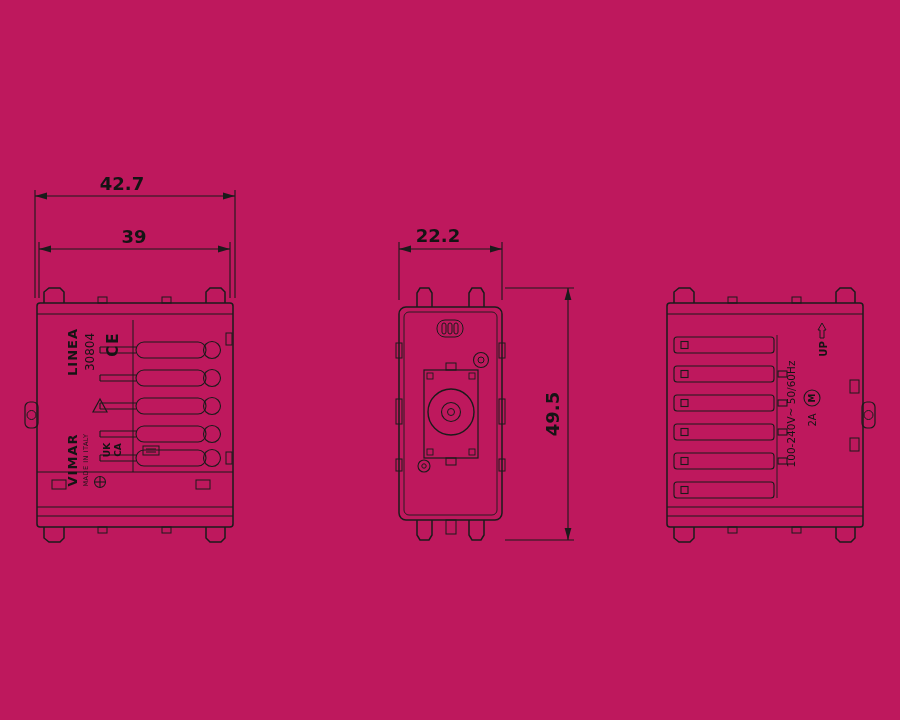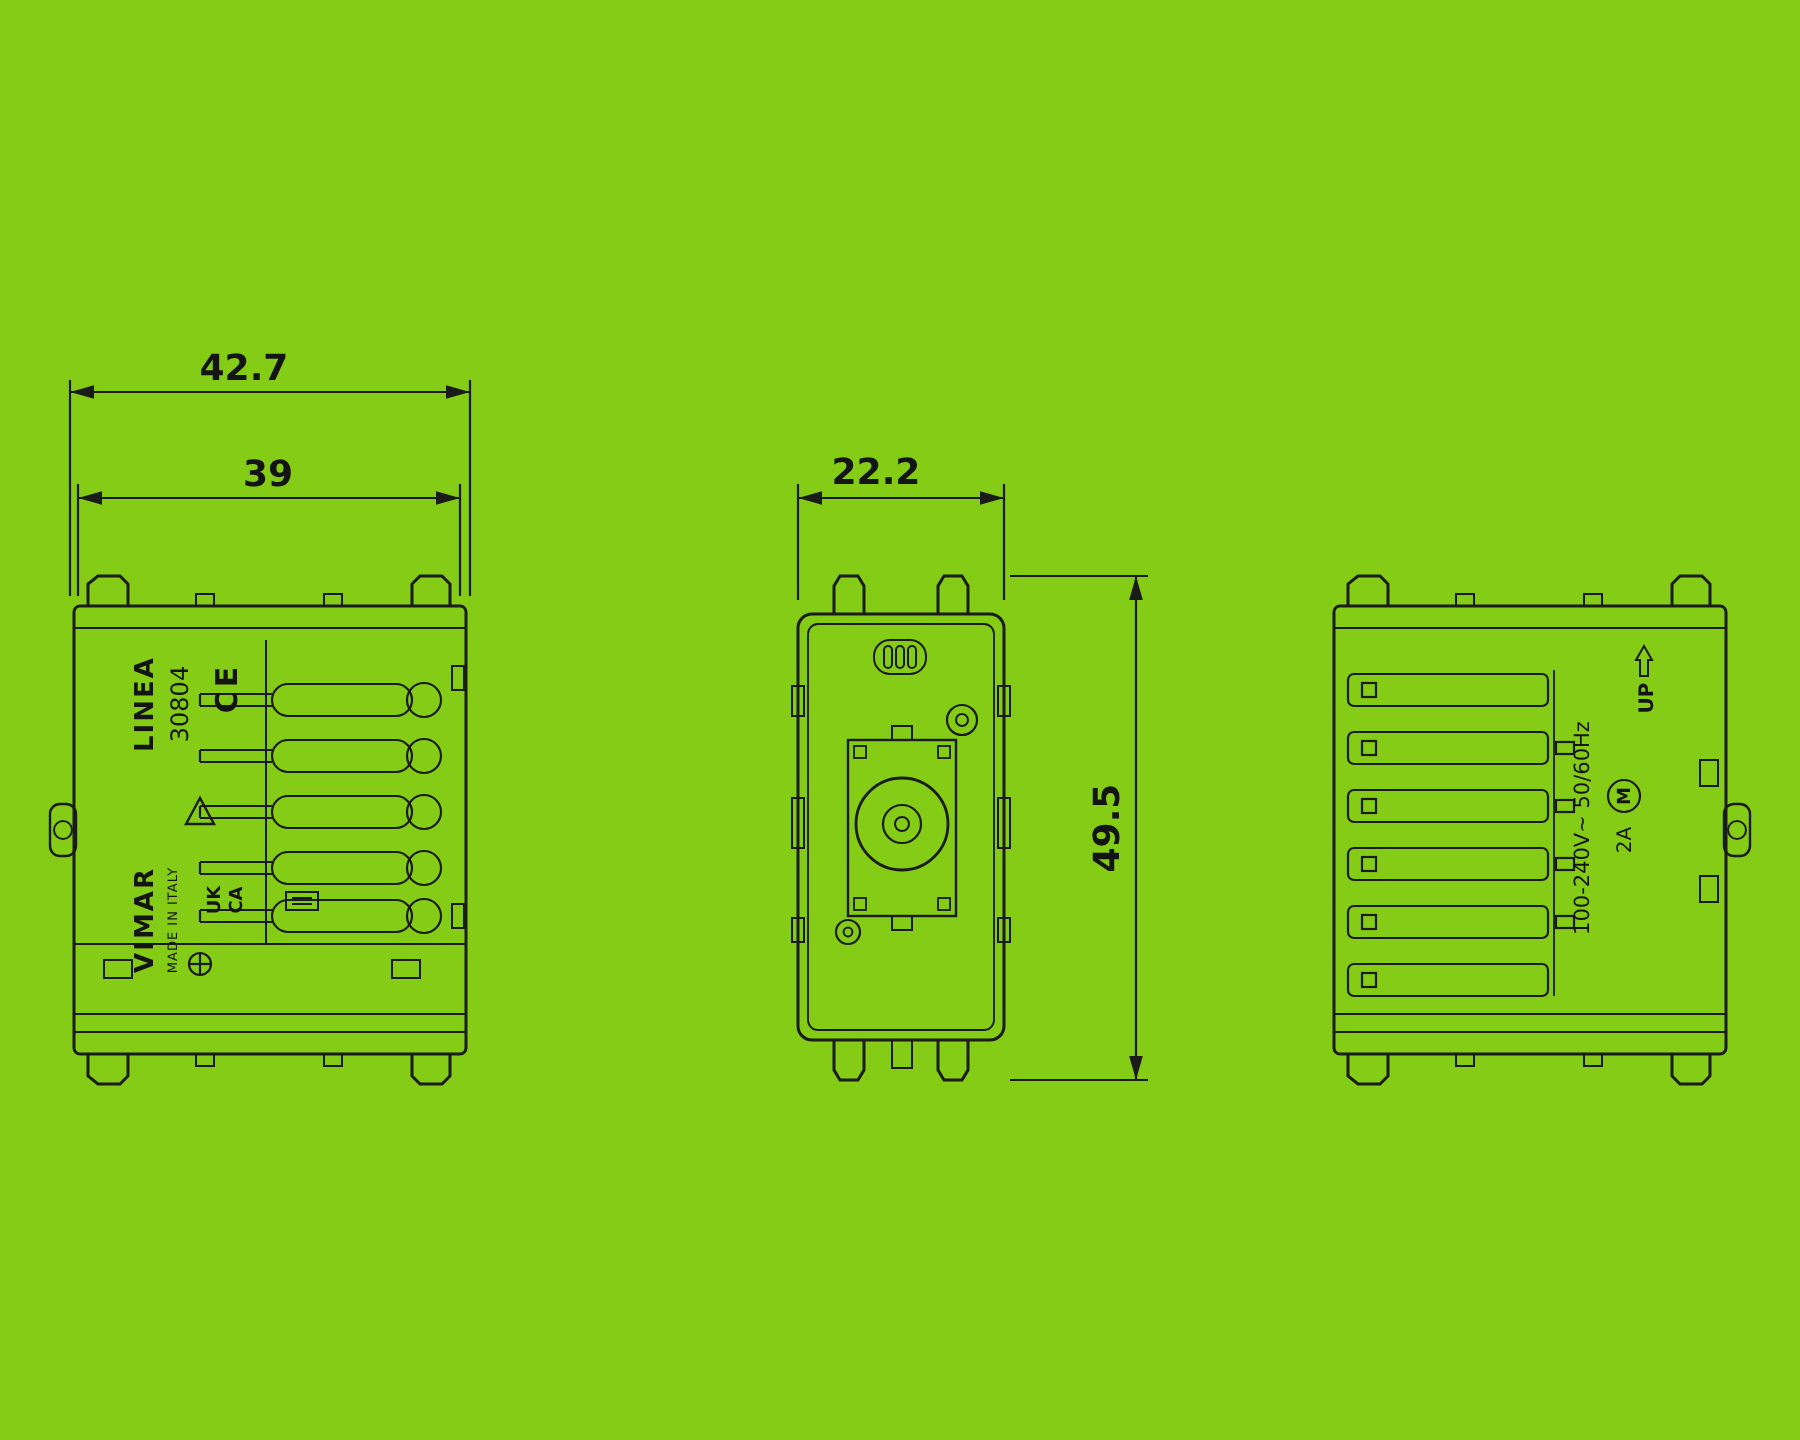--- a/index.html
+++ b/index.html
@@ -1,17 +1,17 @@
 <!DOCTYPE html>
 <html><head>
 <meta charset="utf-8">
 <style>
   html,body{margin:0;padding:0;background:#ffffff;}
   .sheet{
-    width:900px;height:720px;background:#84cc16;position:relative;
+    width:900px;height:720px;background:#be185d;position:relative;
     font-family:"DejaVu Sans", sans-serif;overflow:hidden;
   }
   svg{display:block;}
   text{fill:#141414;}
   .dim-label{font-size:18px;font-weight:bold;}
   .mark-bold{font-weight:bold;}
 </style>
 </head>
 <body>
 

